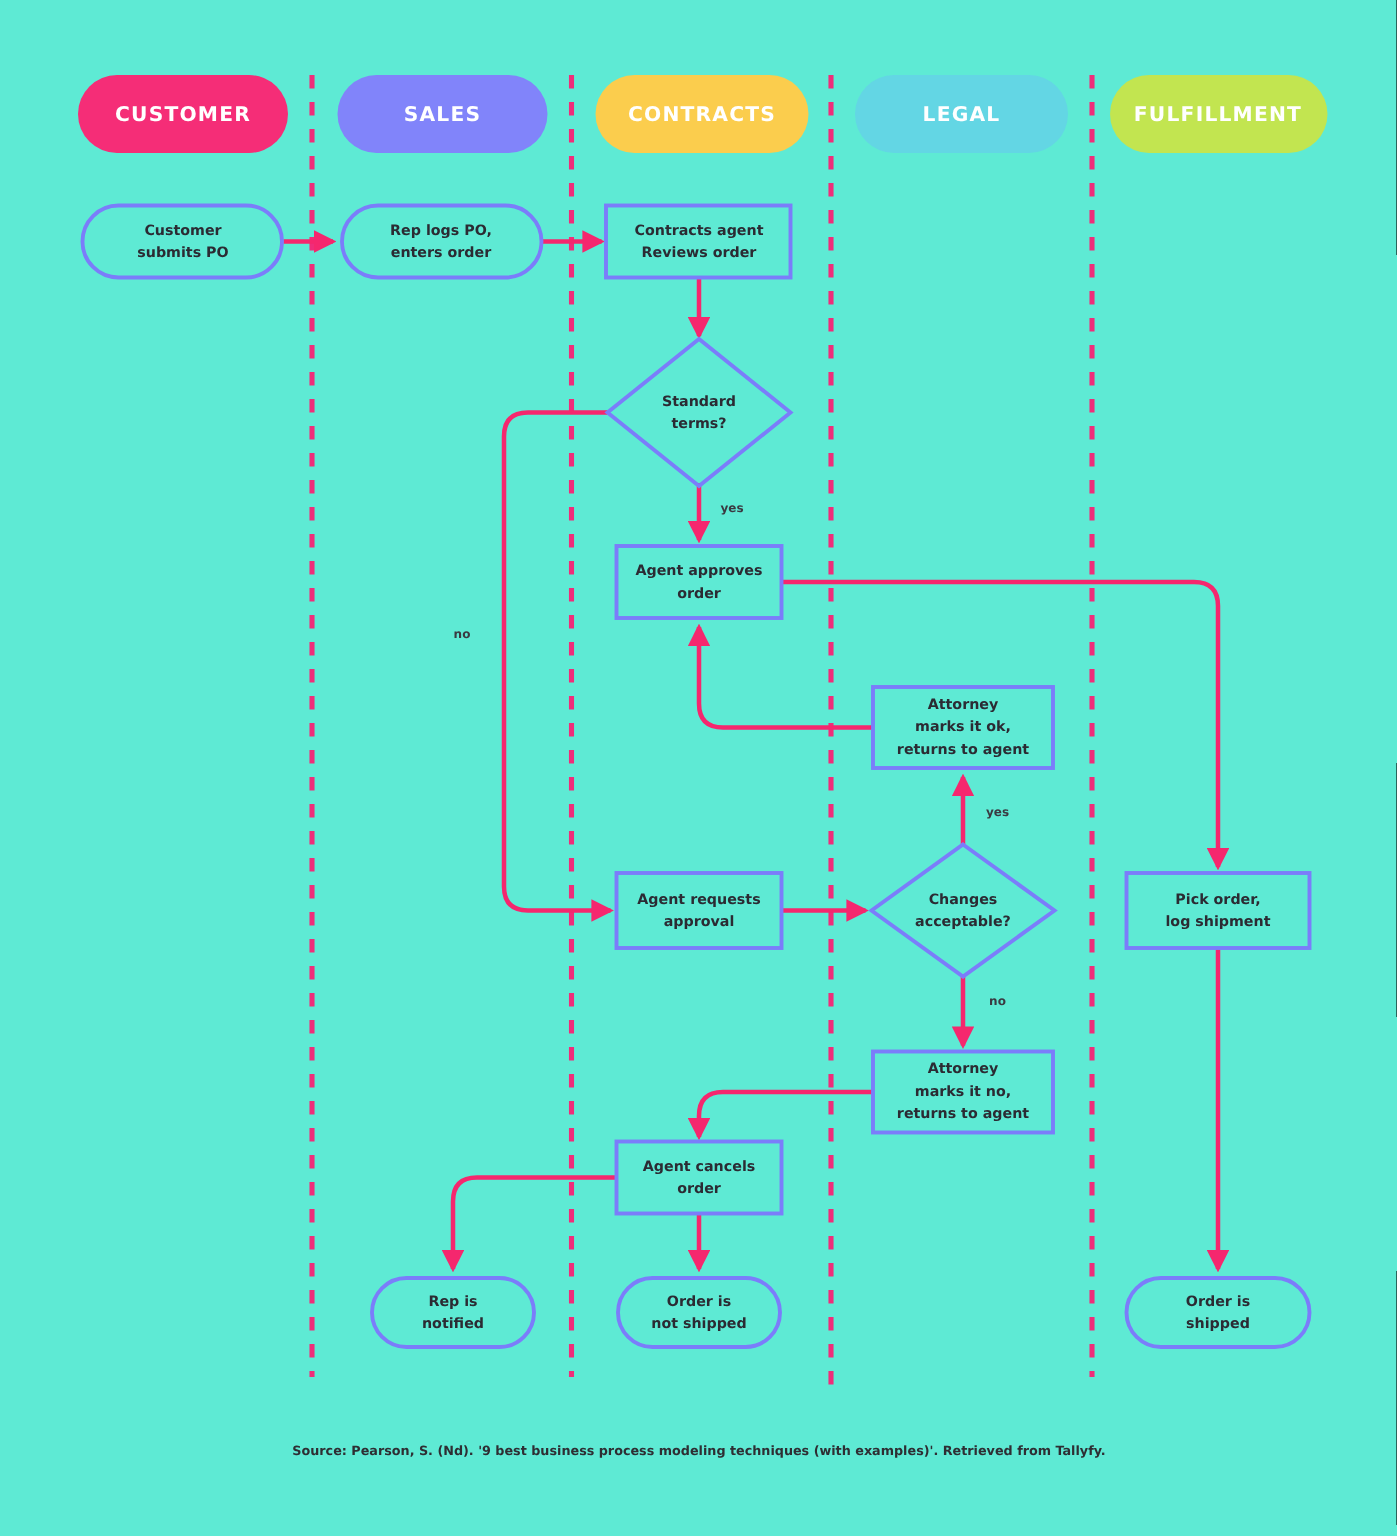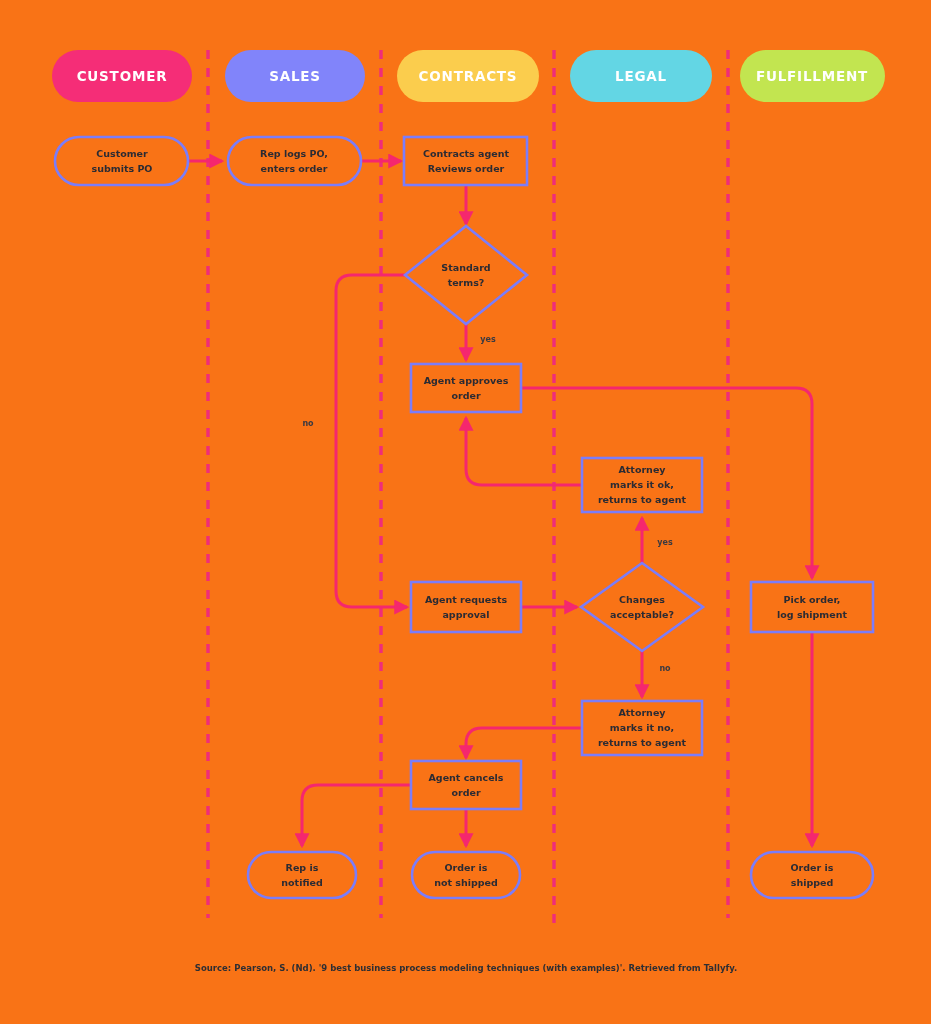--- a/index.html
+++ b/index.html
@@ -1,21 +1,21 @@
 <!DOCTYPE html>
 <html><head>
 <meta charset="utf-8">
 <style>
   html,body{margin:0;padding:0;background:#000;}
   body{
     width:931px;height:1024px;
     font-family:"DejaVu Sans","Liberation Sans",sans-serif;
     overflow:hidden;
   }
-  #stage{position:relative;width:931px;height:1024px;background:#f97316;}
+  #stage{position:relative;width:931px;height:1024px;background:#5eead4;}
   svg{display:block;}
   .lane-label{
     font-weight:bold;font-size:13.5px;letter-spacing:.8px;
     fill:#ffffff;text-anchor:middle;dominant-baseline:middle;
   }
   .node-text{
     font-size:9.5px;font-weight:bold;fill:#2b2b33;
     text-anchor:middle;dominant-baseline:middle;
   }
   .edge-label{

